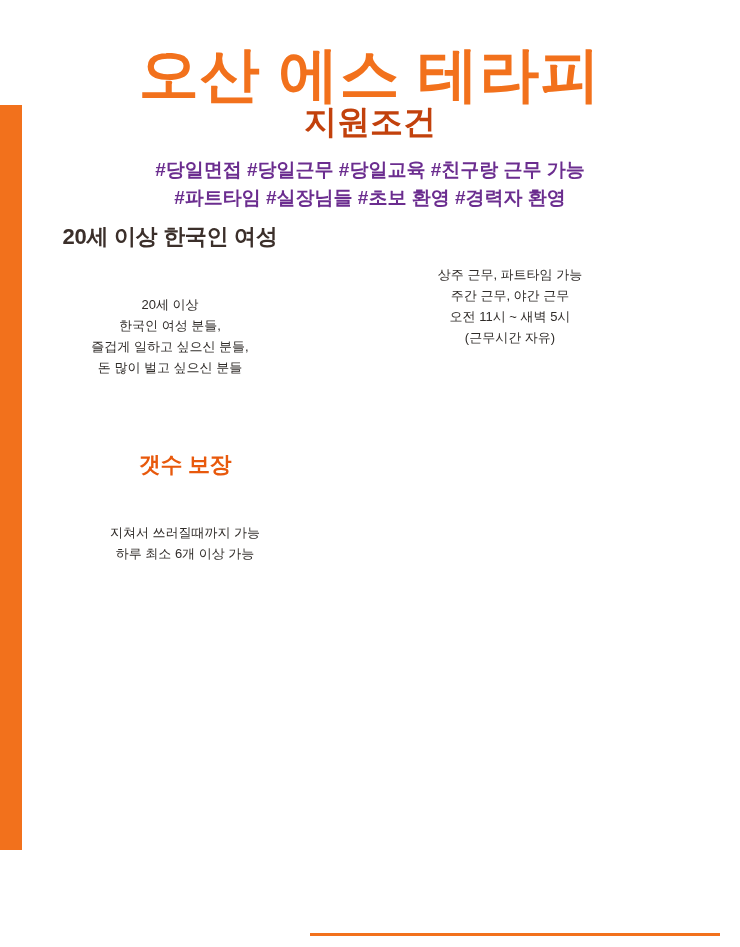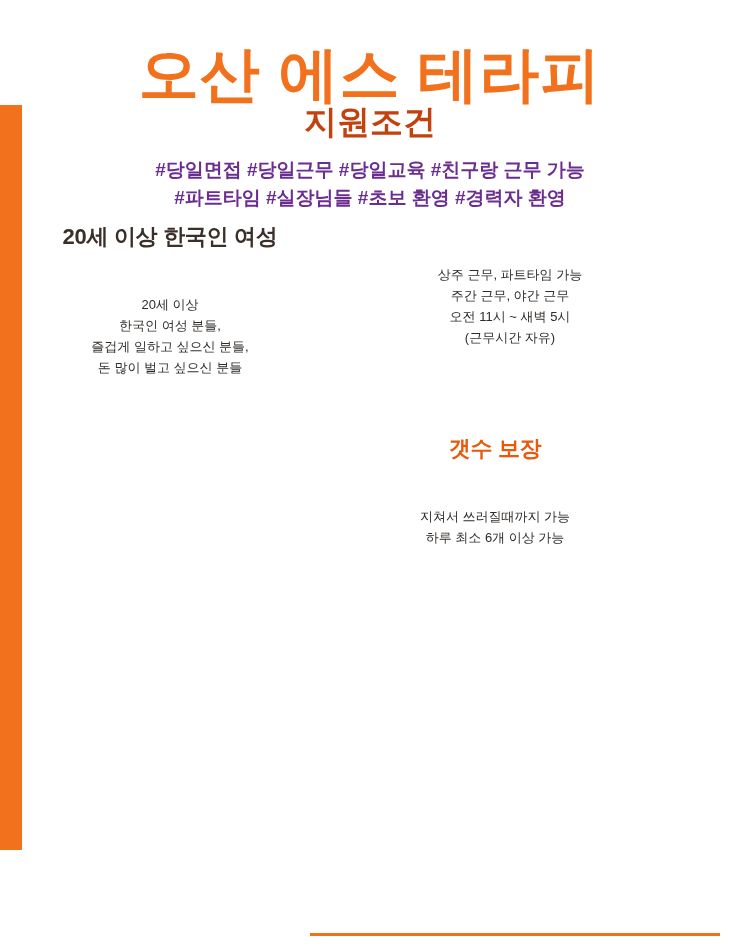--- a/index.html
+++ b/index.html
@@ -91,22 +91,21 @@
   .cell-body {
     margin-top: 42px;
     font-size: 13px;
     color: #2f2b28;
     line-height: 1.62;
   }
   .cell-body div {
     white-space: pre;
   }
   .row-2 {
-    margin-top: 56px;
-    justify-content: flex-end;
+    margin-top: 72px;
   }
   .footer-line {
     position: absolute;
     left: 310px;
     top: 933px;
     width: 410px;
     height: 3px;
     background: #f2711c;
   }
 </style>

